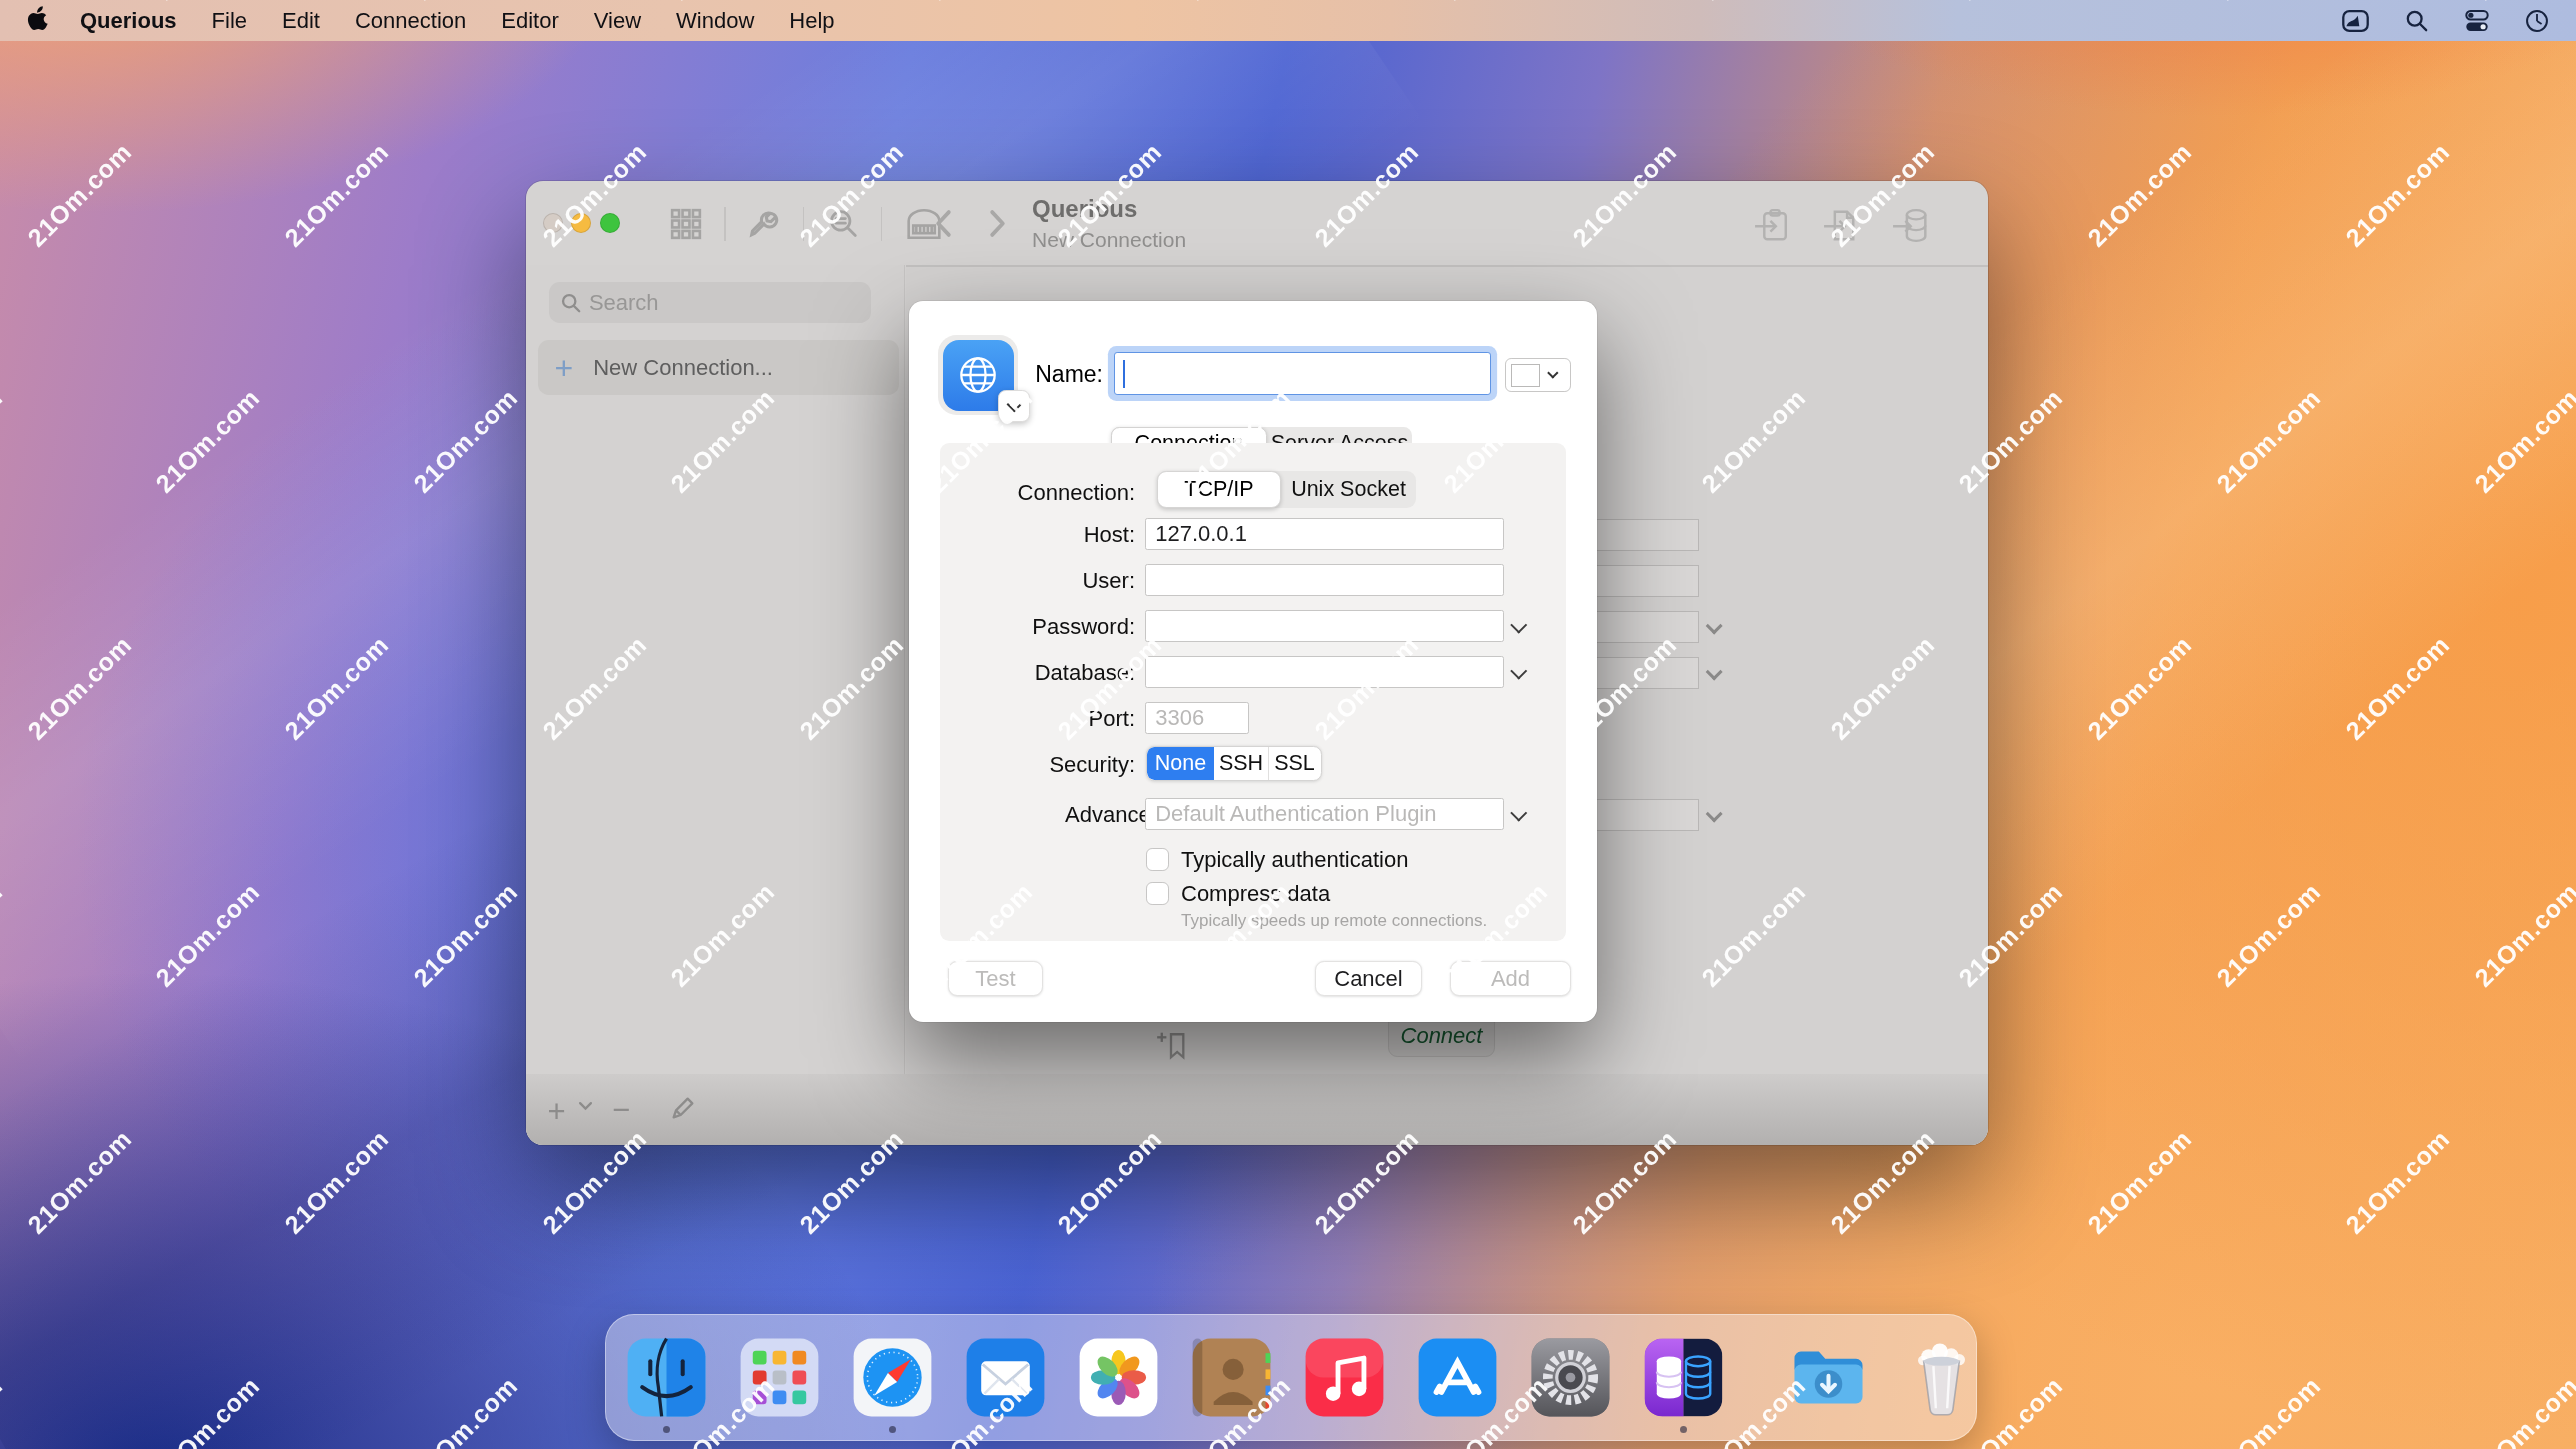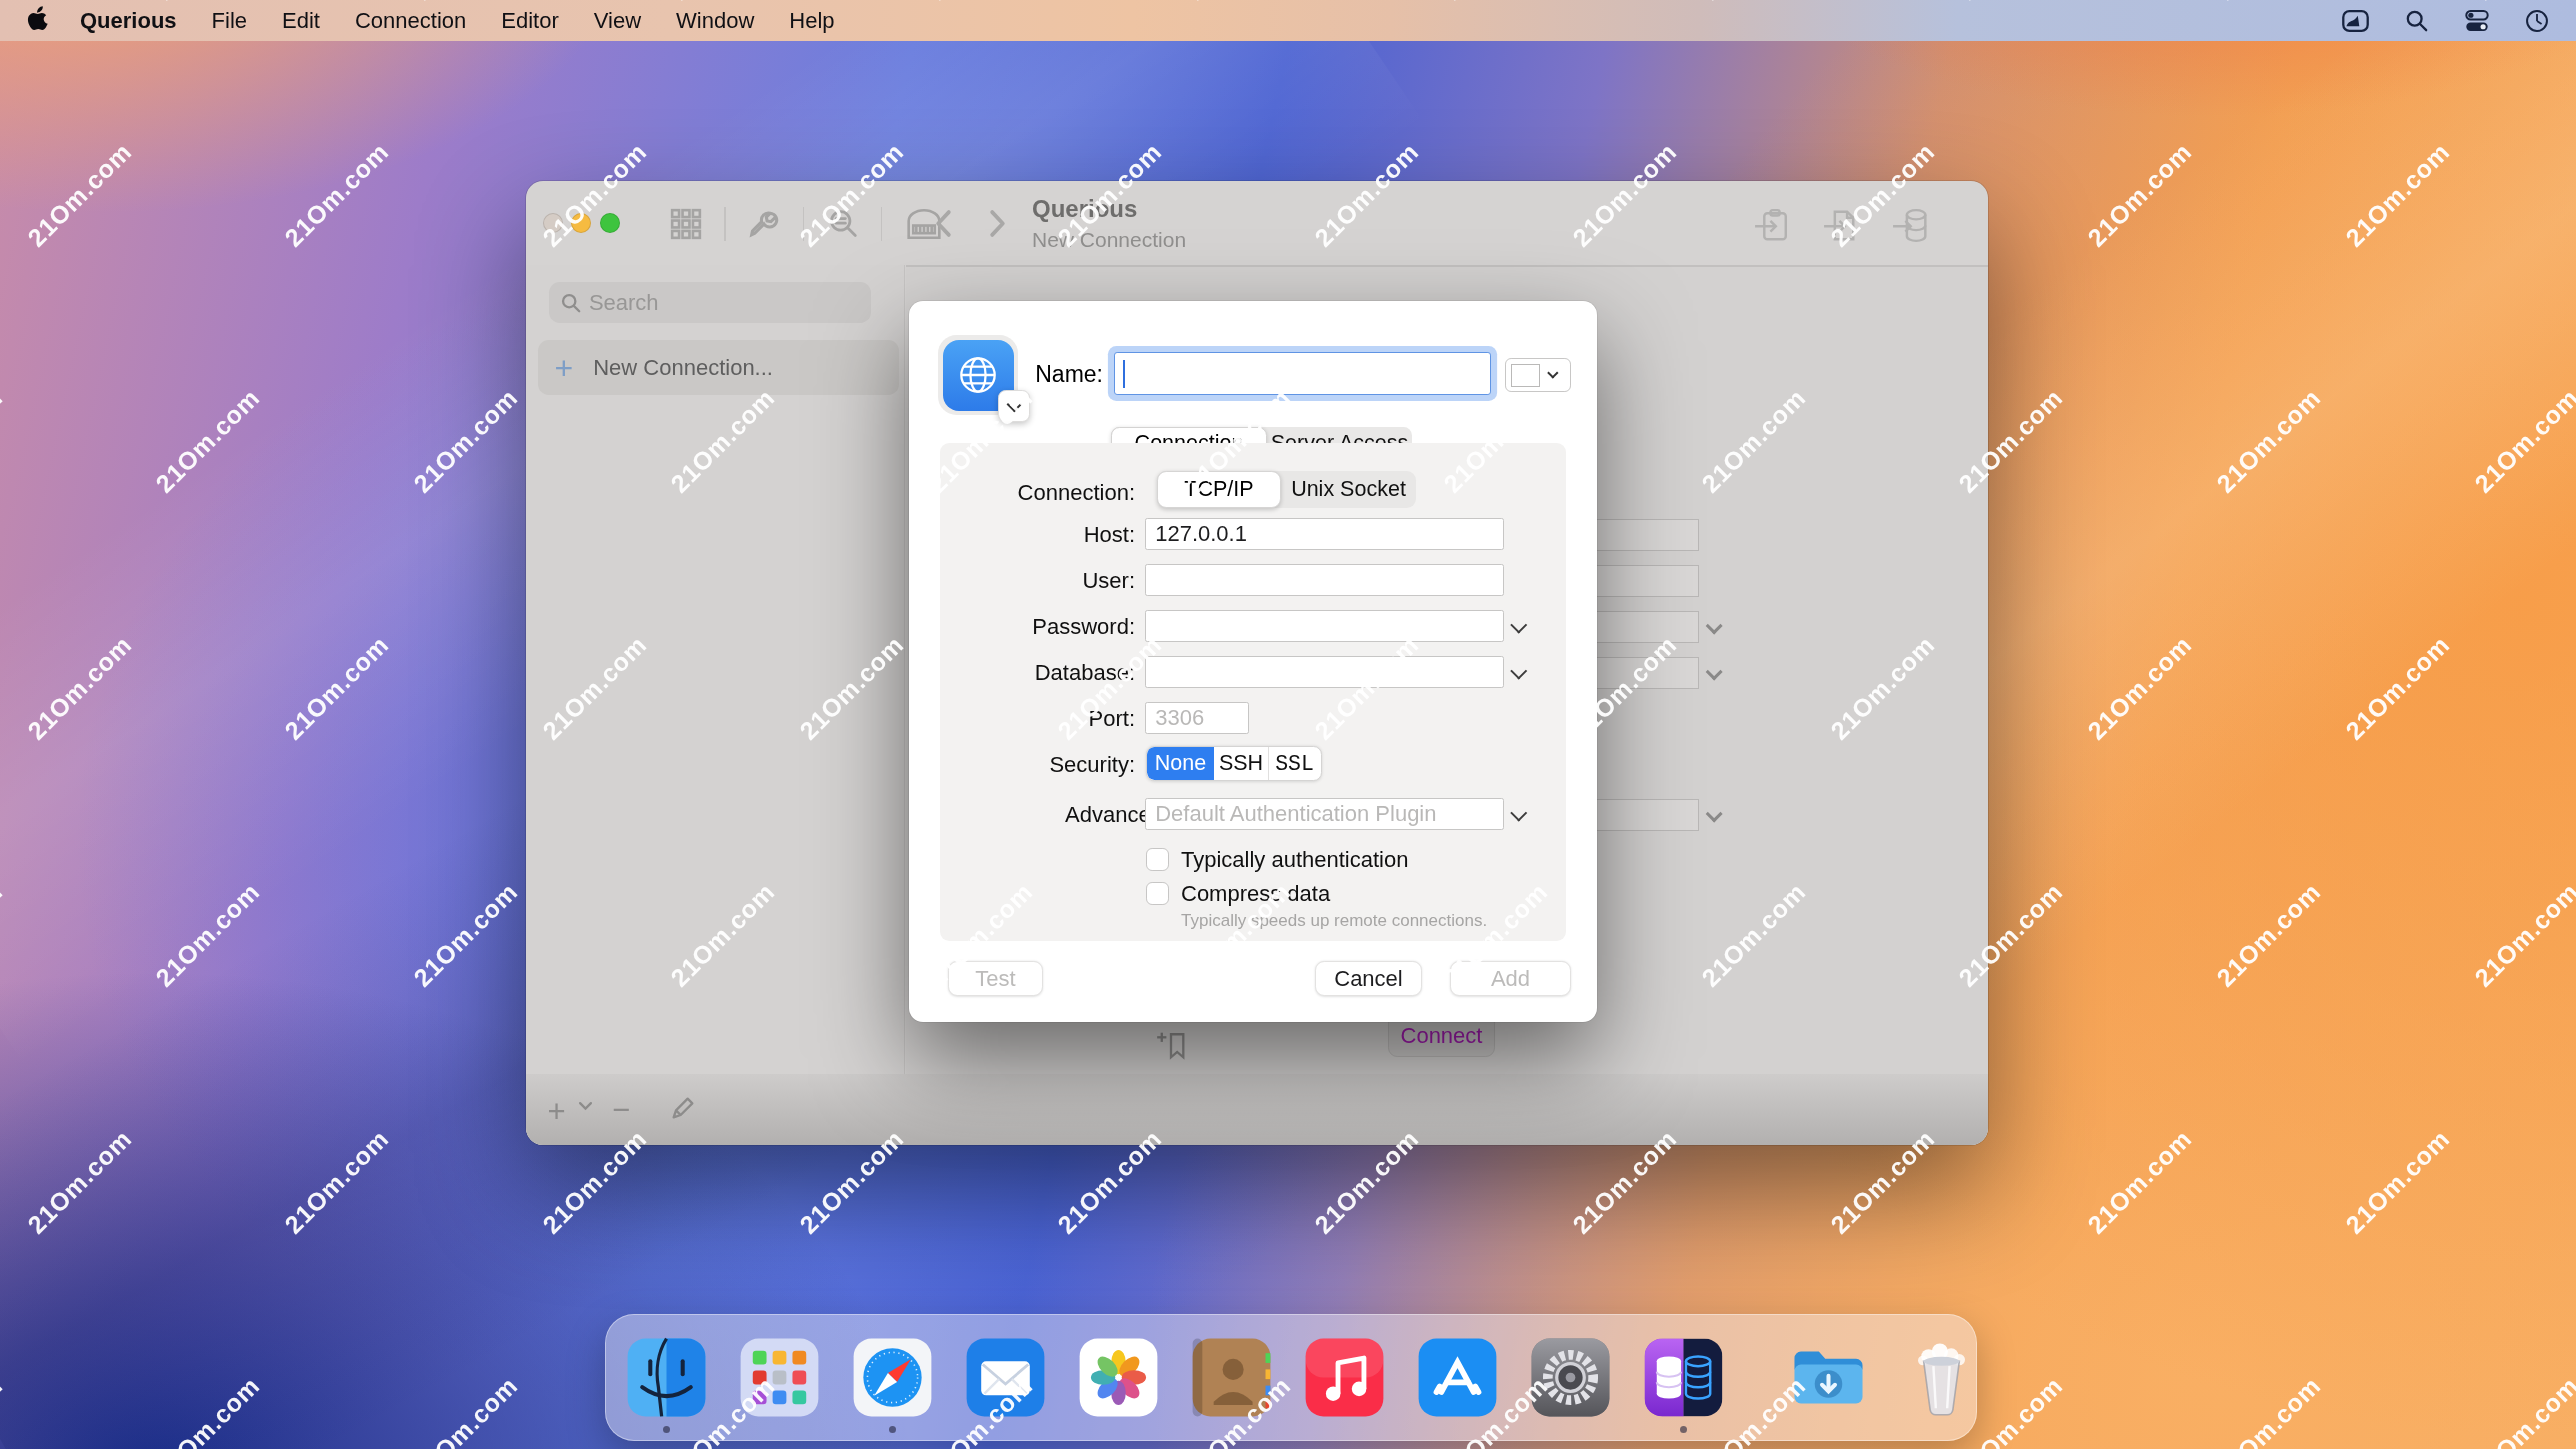--- a/index.html
+++ b/index.html
@@ -65,21 +65,21 @@
   .search-field input::placeholder { color:#989796; }
   .sb-row { position:absolute; left:11.5px; top:75px; width:361px; height:55px; border-radius:10.7px; background:#cac8c6;
     display:flex; align-items:center; padding:0 17px; gap:20px; }
   .sb-row .plus { color:#7e9ec6; font-size:32px; font-weight:400; line-height:32px; }
   .sb-row .lbl { font-size:22px; color:#5e5e5e; }
 
   .content { position:absolute; left:380px; top:86px; right:0; bottom:0; background:#d3d1d0; }
   .bg-field { position:absolute; width:243px; height:32px; background:#d9d7d6; border:1.5px solid #b9b7b6; }
   .bg-chev { position:absolute; width:12.3px; height:12.3px; border-right:3.1px solid #8a8988; border-bottom:3.1px solid #8a8988; transform:rotate(45deg); }
   .connect-btn { position:absolute; left:482px; top:747px; width:107px; height:43px; border-radius:9.2px;
-    background:#cbc9c8; border:1.5px solid #bcbab9; color:#a21caf; font-size:22px; display:flex; align-items:center; justify-content:center; }
+    background:#cbc9c8; border:1.5px solid #bcbab9; color:#14532d; font-size:22px; display:flex; align-items:center; justify-content:center;font-style:italic; }
   .bookmark-btn { position:absolute; left:230px; top:756px; width:69px; height:43px; display:flex; align-items:center; justify-content:center; color:#8f8e8d; }
 
   .win-footer { position:absolute; left:0; right:0; bottom:0; height:71px;
     background:linear-gradient(180deg,#cecccb 0%,#b2b0af 100%); }
   .wf-icon { position:absolute; color:#8d8c8b; }
 
   
   .dialog { position:absolute; left:909px; top:301px; width:688px; height:721px; z-index:40;
     background:#ffffff; border-radius:14px; box-shadow:0 38px 92px rgba(0,0,0,.5), 0 0 0 0.8px rgba(0,0,0,.08); }
   .dlg-iconwell { position:absolute; left:29px; top:34px; width:80px; height:80px; border-radius:18.4px; background:#ecebea; }
@@ -115,21 +115,21 @@
   .seg-conn { position:absolute; left:217px; top:28px; width:259px; height:37px; background:#e8e7e6; border-radius:9.2px; }
   .seg-conn .sel { position:absolute; left:0; top:0; width:124px; height:37px; background:#fff; border:1.5px solid #d6d5d4; border-radius:9.2px;
     box-shadow:0 1.5px 4.6px rgba(0,0,0,.18); display:flex; align-items:center; justify-content:center; font-size:21.5px; }
   .seg-conn .uns { position:absolute; left:124px; top:0; width:135px; height:37px; display:flex; align-items:center; justify-content:center; font-size:21.5px; color:#111; }
 
   .seg-sec { position:absolute; left:206px; top:303px; width:176px; height:35px; background:#fff; border:1.5px solid #d5d4d3;
     border-radius:8.4px; display:flex; overflow:hidden; box-shadow:0 0.8px 3.1px rgba(0,0,0,.12); }
   .seg-sec .s { display:flex; align-items:center; justify-content:center; font-size:21.5px; color:#111; }
   .seg-sec .s.none { width:67px; background:#2e7ef0; color:#fff; border-radius:7px 0 0 7px; }
   .seg-sec .s.ssh { width:54px; }
-  .seg-sec .s.ssl { width:52px; border-left:1.5px solid #e0dfde;font-family:Liberation Mono, monospace; }
+  .seg-sec .s.ssl { width:52px; border-left:1.5px solid #e0dfde; }
 
   .cb { position:absolute; left:206px; width:23px; height:23px; border:1.5px solid #c7c6c5; border-radius:6.1px; background:#fff; }
   .cb-label { position:absolute; left:241px; font-size:22px; color:#101010; line-height:23px; }
   .caption { position:absolute; left:241px; top:468px; font-size:17px; color:#a6a5a4; }
 
   .dlg-btn { position:absolute; top:660px; height:35px; border-radius:9.2px; background:#fff; border:1.5px solid #e3e2e1;
     box-shadow:0 0.8px 2.3px rgba(0,0,0,.12); display:flex; align-items:center; justify-content:center; font-size:22px; }
   .dlg-btn.disabled { color:#bcbbba; }
   .dlg-btn.normal { color:#1d1d1f; }
 

